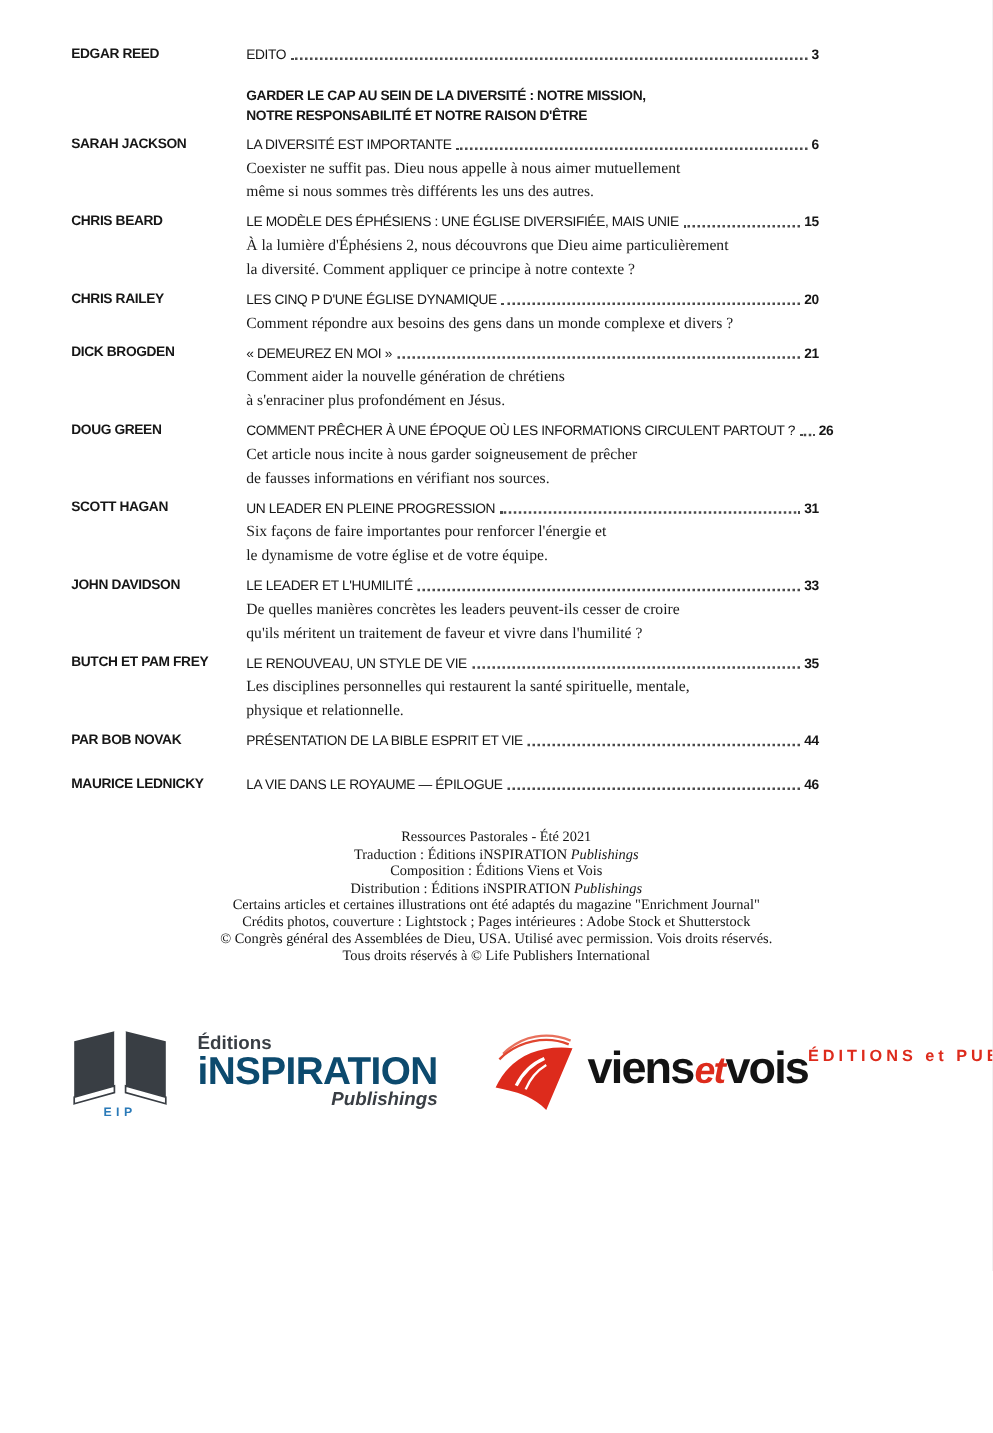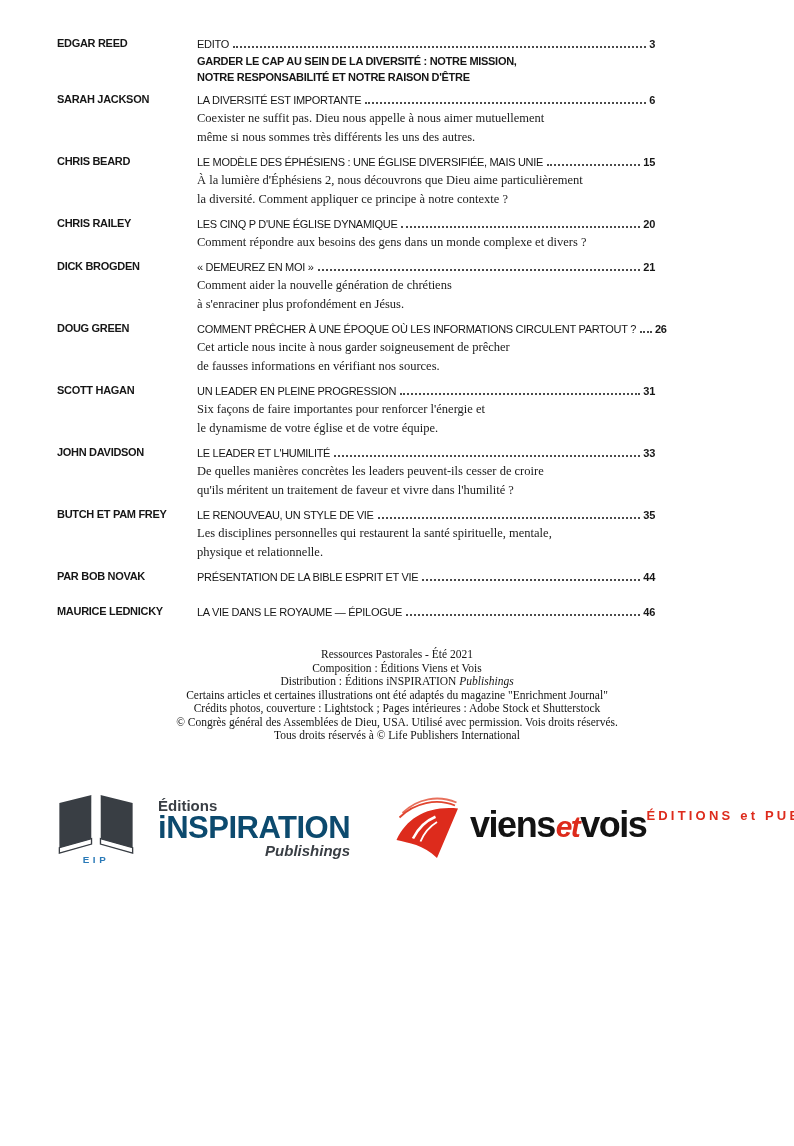--- a/index.html
+++ b/index.html
@@ -30,21 +30,21 @@
   .title-line{display:flex;align-items:flex-end;height:14px;white-space:nowrap;}
   .article-title{font-weight:400;font-size:11px;letter-spacing:-0.3px;}
   .leader{flex:1;border-bottom:2px dotted #4a4a4a;margin:0 3px 2px 4px;min-width:12px;}
   .pagenum{font-weight:700;font-size:11px;letter-spacing:-0.3px;}
   .desc-serif{
     font-family:"Liberation Serif",serif;font-size:12.5px;line-height:19px;
     white-space:pre;margin-top:3px;color:#1a1a1a;
   }
   .desc-caps{
     font-weight:700;font-size:11px;letter-spacing:-0.3px;line-height:16px;
-    white-space:pre;margin-top:3px;
+    white-space:pre;margin-top:19px;
   }
   
   .credits{
     margin-top:30px;text-align:center;font-family:"Liberation Serif",serif;
     font-size:11.5px;line-height:13.5px;color:#141414;
   }
   .credit-line em{font-style:italic;}
   
   .logos{margin-top:38px;display:flex;justify-content:center;align-items:center;gap:42px;}
   .logo{display:flex;align-items:center;}
@@ -202,20 +202,21 @@
         <span class="leader"></span>
         <span class="pagenum">46</span>
       </div>
 
     </div>
   </div>
 </div>
 
   <div class="credits" id="credits">
       <div class="credit-line"><span>Ressources Pastorales - Été 2021</span></div>
+      <div class="credit-line"><span>Traduction : Éditions iNSPIRATION </span><em>Publishings</em></div>
       <div class="credit-line"><span>Composition : Éditions Viens et Vois</span></div>
       <div class="credit-line"><span>Distribution : Éditions iNSPIRATION </span><em>Publishings</em></div>
       <div class="credit-line"><span>Certains articles et certaines illustrations ont été adaptés du magazine "Enrichment Journal"</span></div>
       <div class="credit-line"><span>Crédits photos, couverture : Lightstock ; Pages intérieures : Adobe Stock et Shutterstock</span></div>
       <div class="credit-line"><span>© Congrès général des Assemblées de Dieu, USA. Utilisé avec permission. Vois droits réservés.</span></div>
       <div class="credit-line"><span>Tous droits réservés à © Life Publishers International</span></div>
     </div>
 
   <div class="logos">
 

